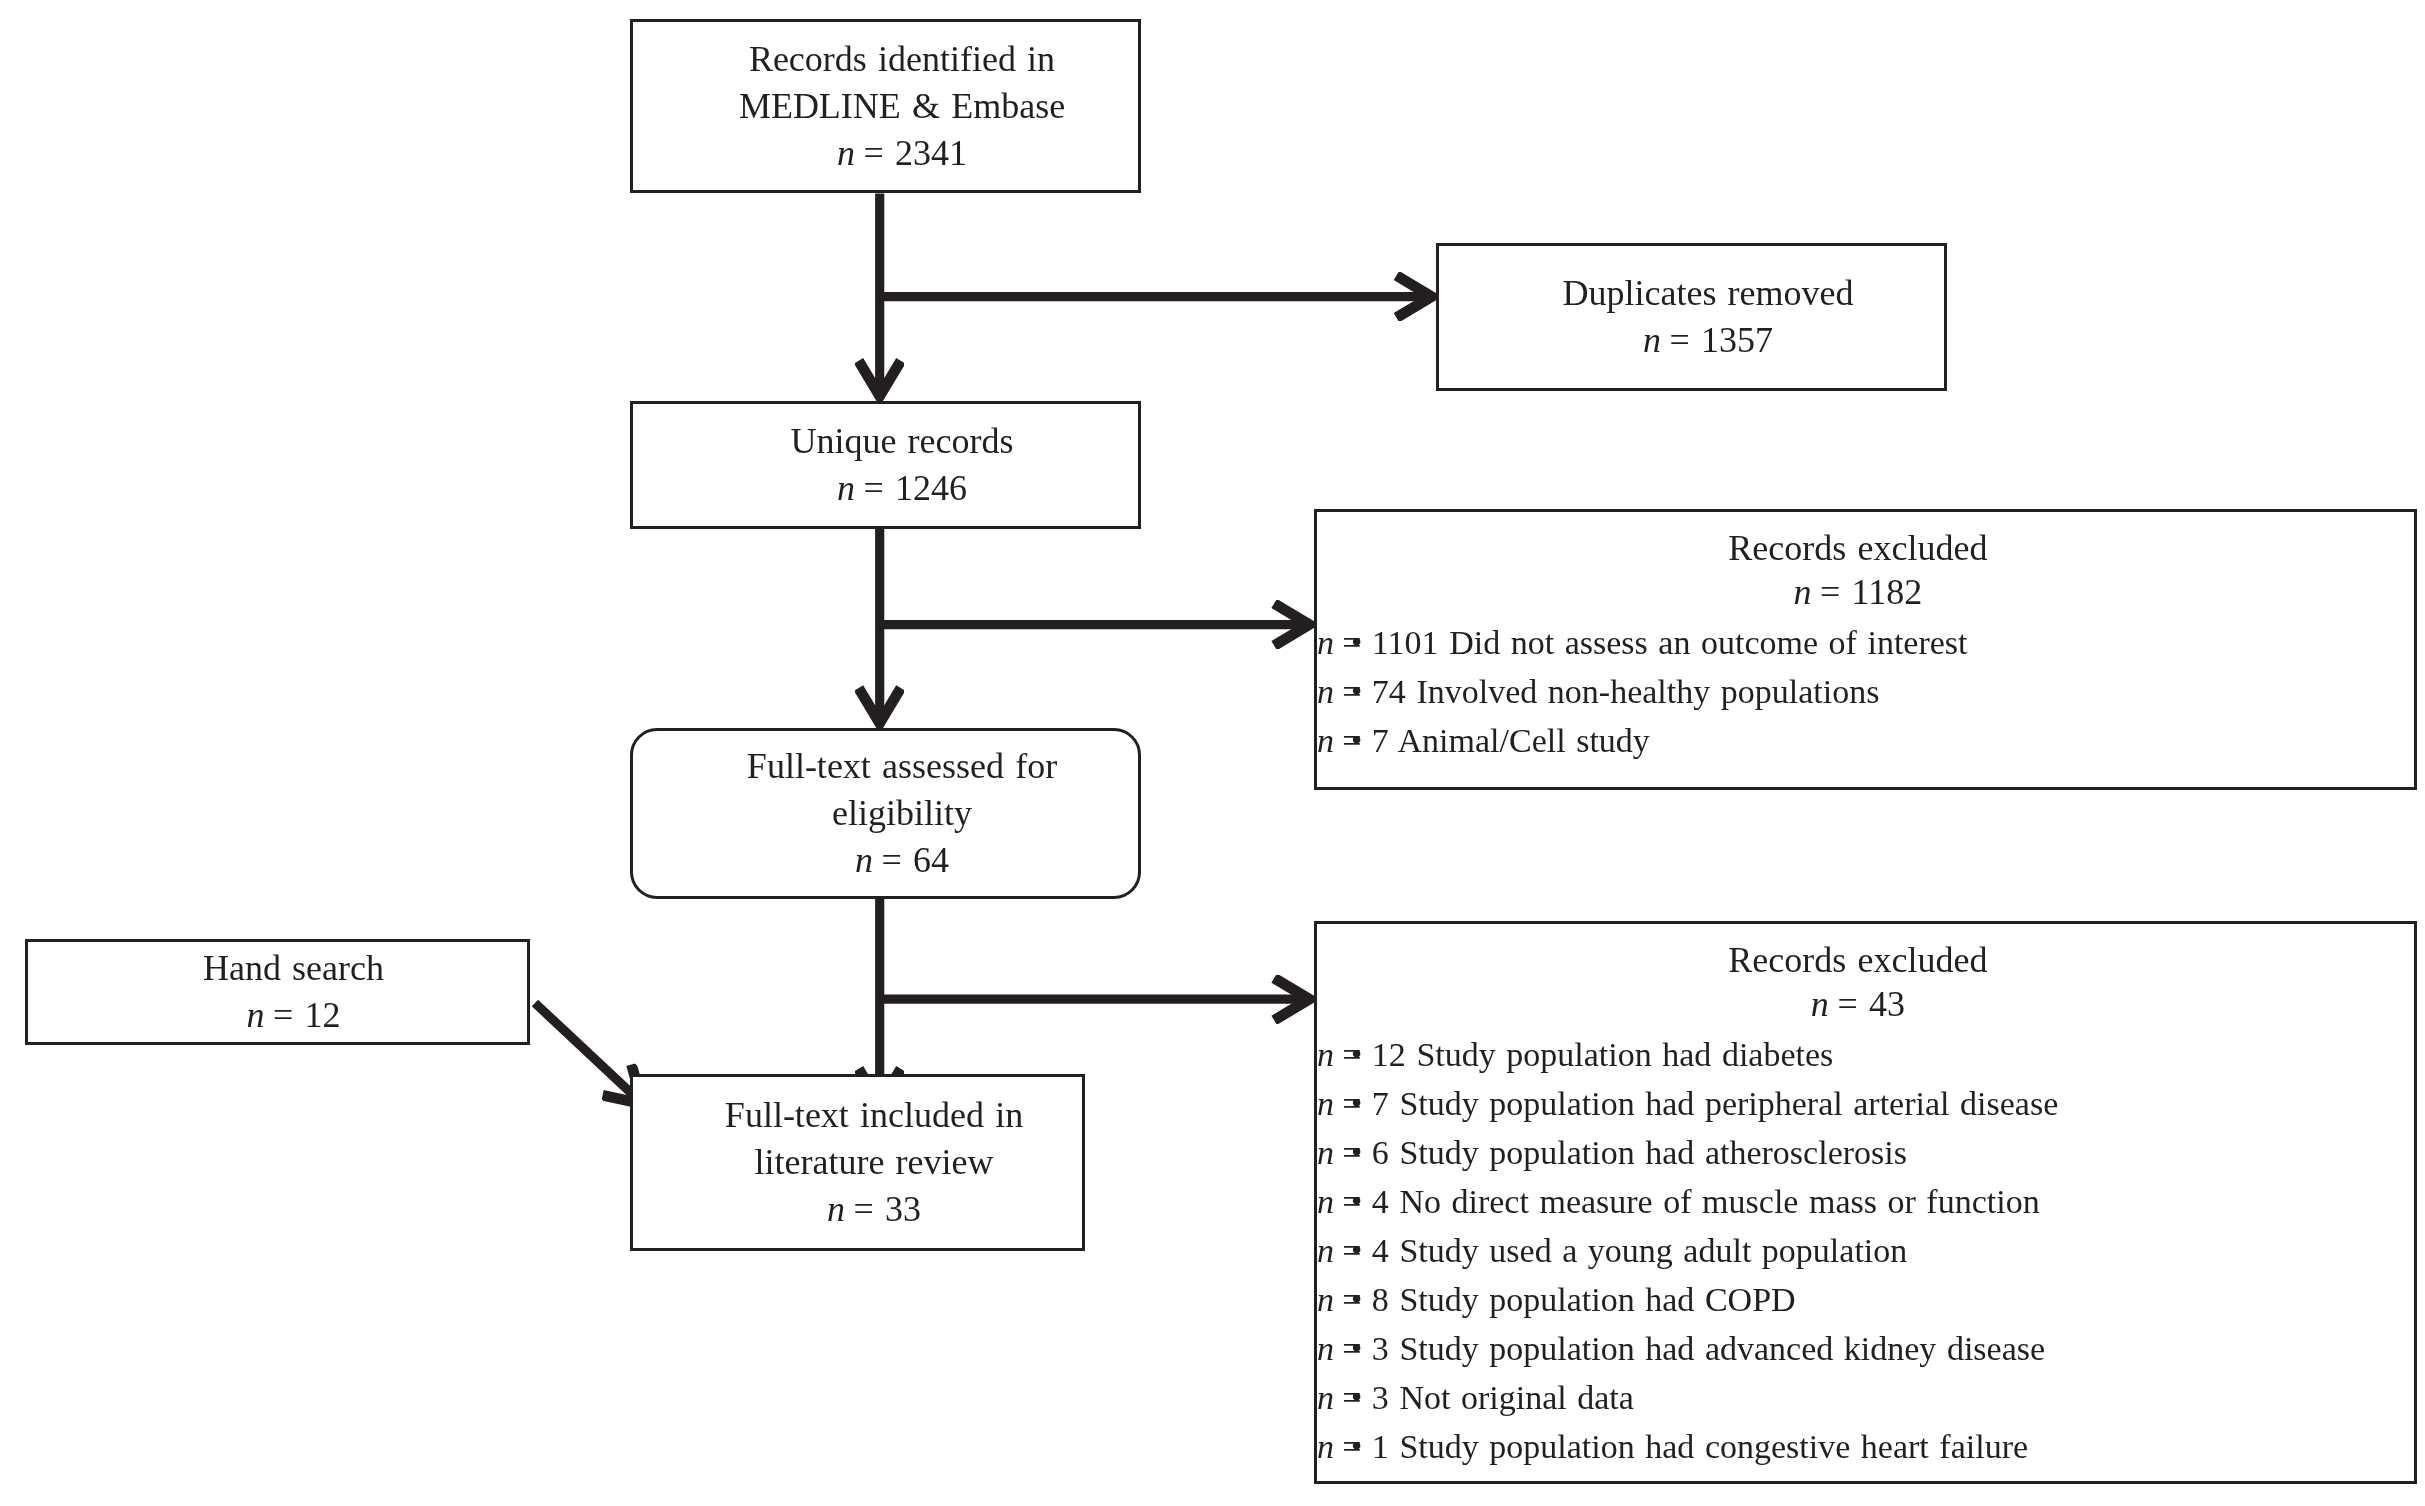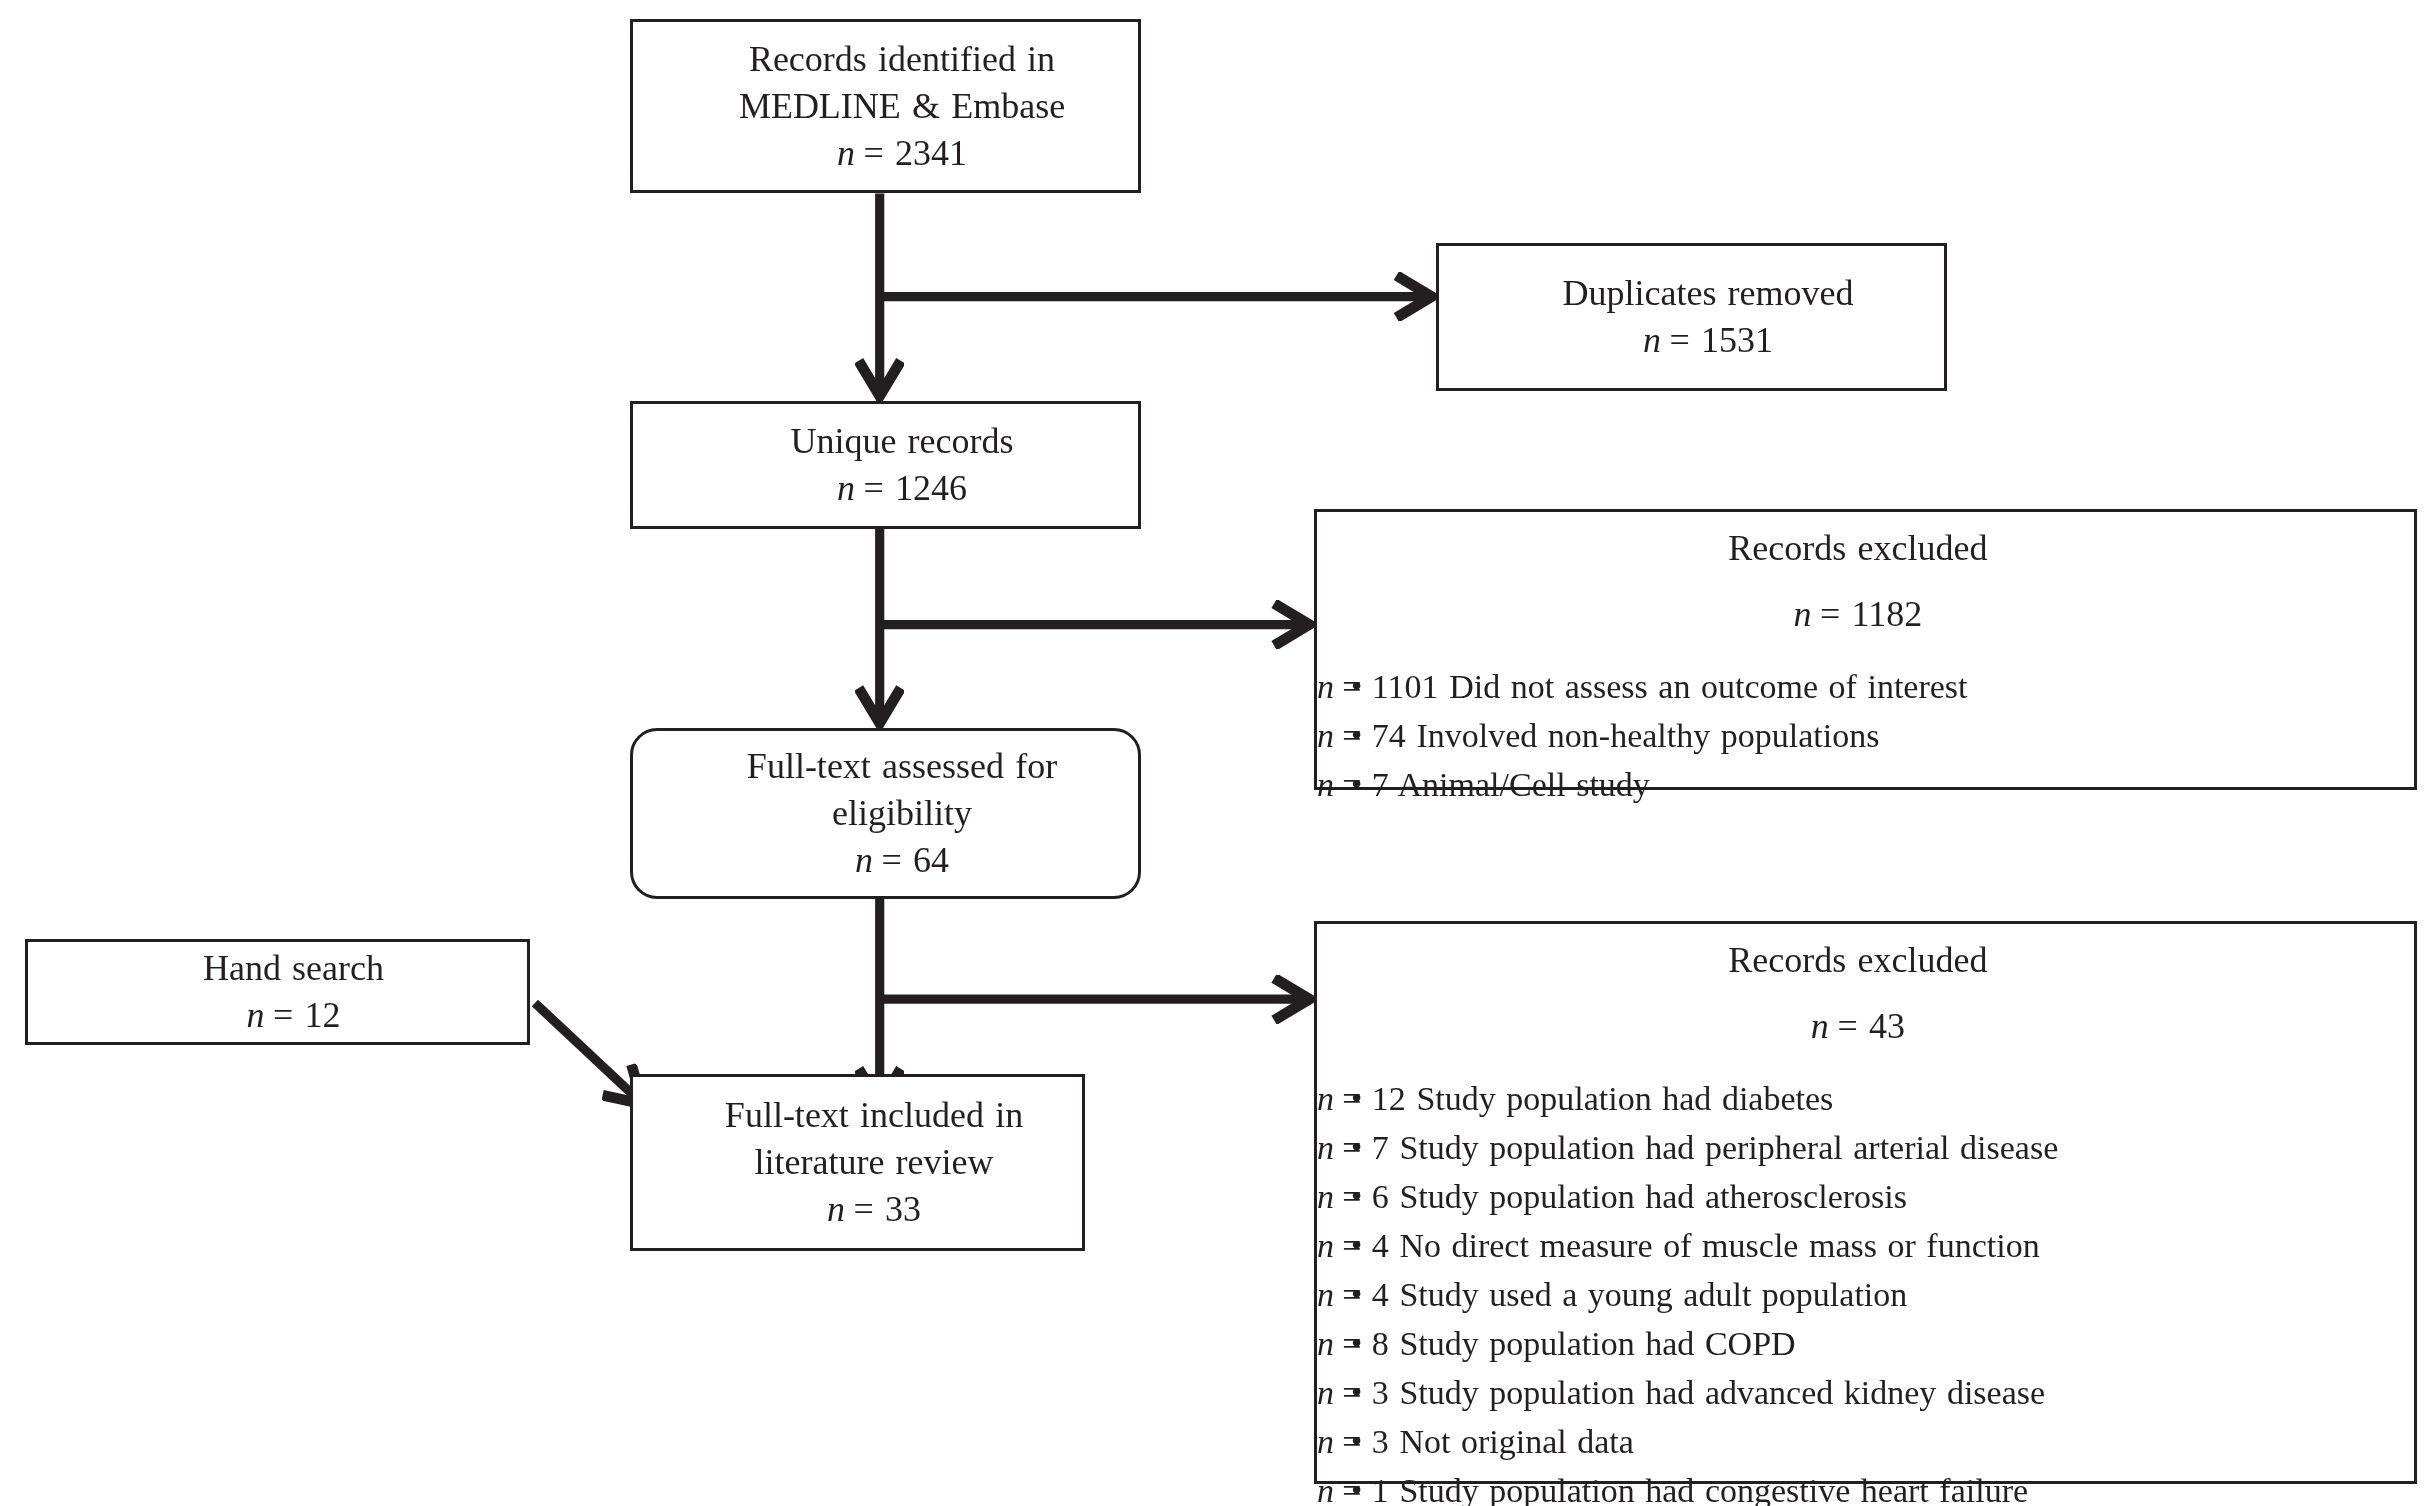--- a/index.html
+++ b/index.html
@@ -43,21 +43,20 @@
     word-spacing: 0.06em;
   }
   .nvar { font-style: italic; }
   .neq { margin-left: 0.24em; }
   
   .fbox.listbox {
     justify-content: flex-start;
     align-items: stretch;
     text-align: left;
     padding: 13.8px 15.3px 7.6px 0;
-    gap: 22px;
   }
   .listbox .bline { text-align: center; line-height: 44px; }
   .reasons {
     margin: 4.6px 0 0 0;
     padding: 0;
     list-style: none;
   }
   .reason {
     position: relative;
     font-size: 34px;
@@ -102,21 +101,21 @@
         <div class="bline">MEDLINE &amp; Embase</div>
       </div>
     <div class="bline"><i class="nvar">n</i><span class="neq">= 2341</span></div>
   </div>
 
   <div class="fbox" style="left:1436px; top:243px; width:511px; height:148px;">
     <div>
 
     <div class="bline">Duplicates removed</div>
       </div>
-    <div class="bline"><i class="nvar">n</i><span class="neq">= 1531</span></div>
+    <div class="bline"><i class="nvar">n</i><span class="neq">= 1357</span></div>
   </div>
 
   <div class="fbox" style="left:630px; top:401px; width:511px; height:128px;">
     <div>
 
     <div class="bline">Unique records</div>
       </div>
     <div class="bline"><i class="nvar">n</i><span class="neq">= 1246</span></div>
   </div>
 

